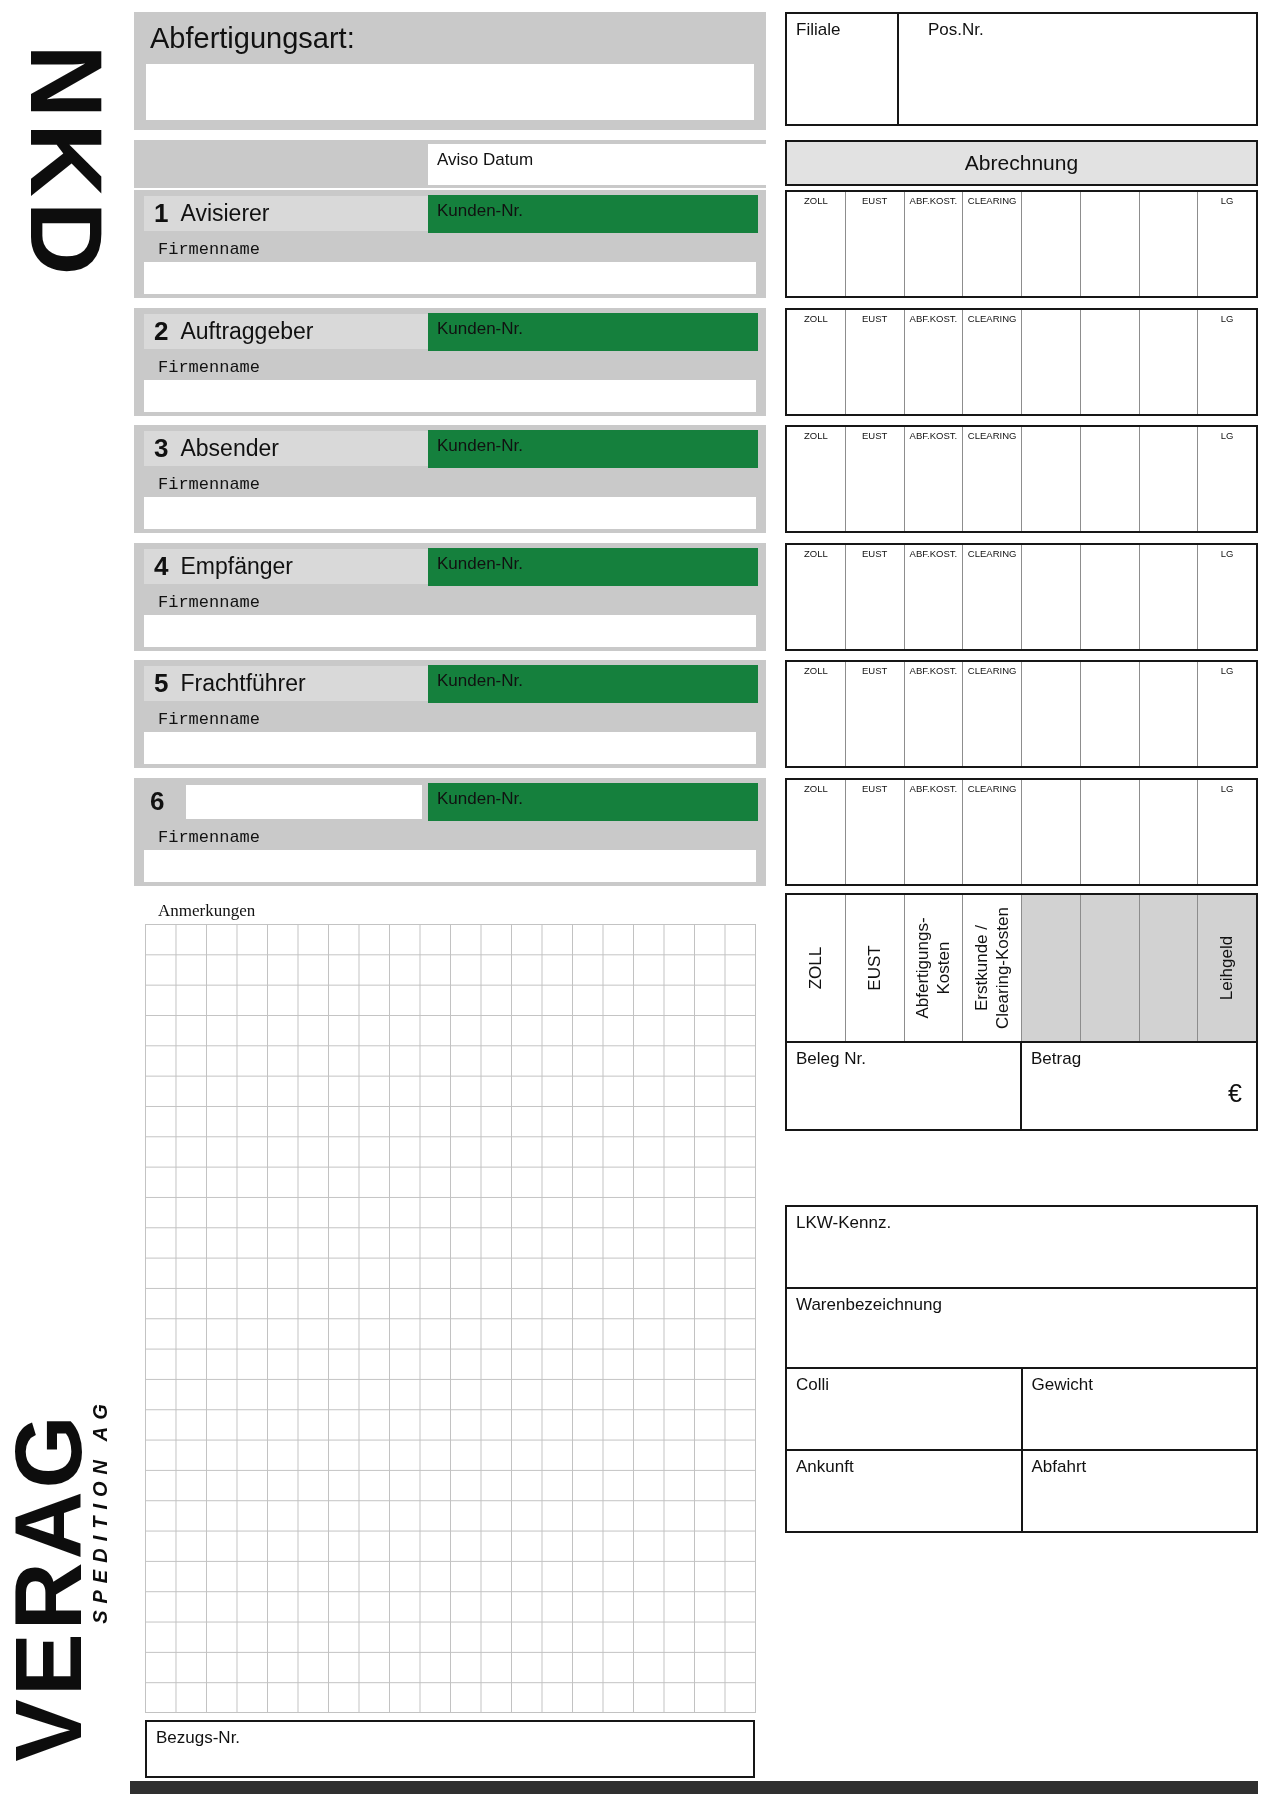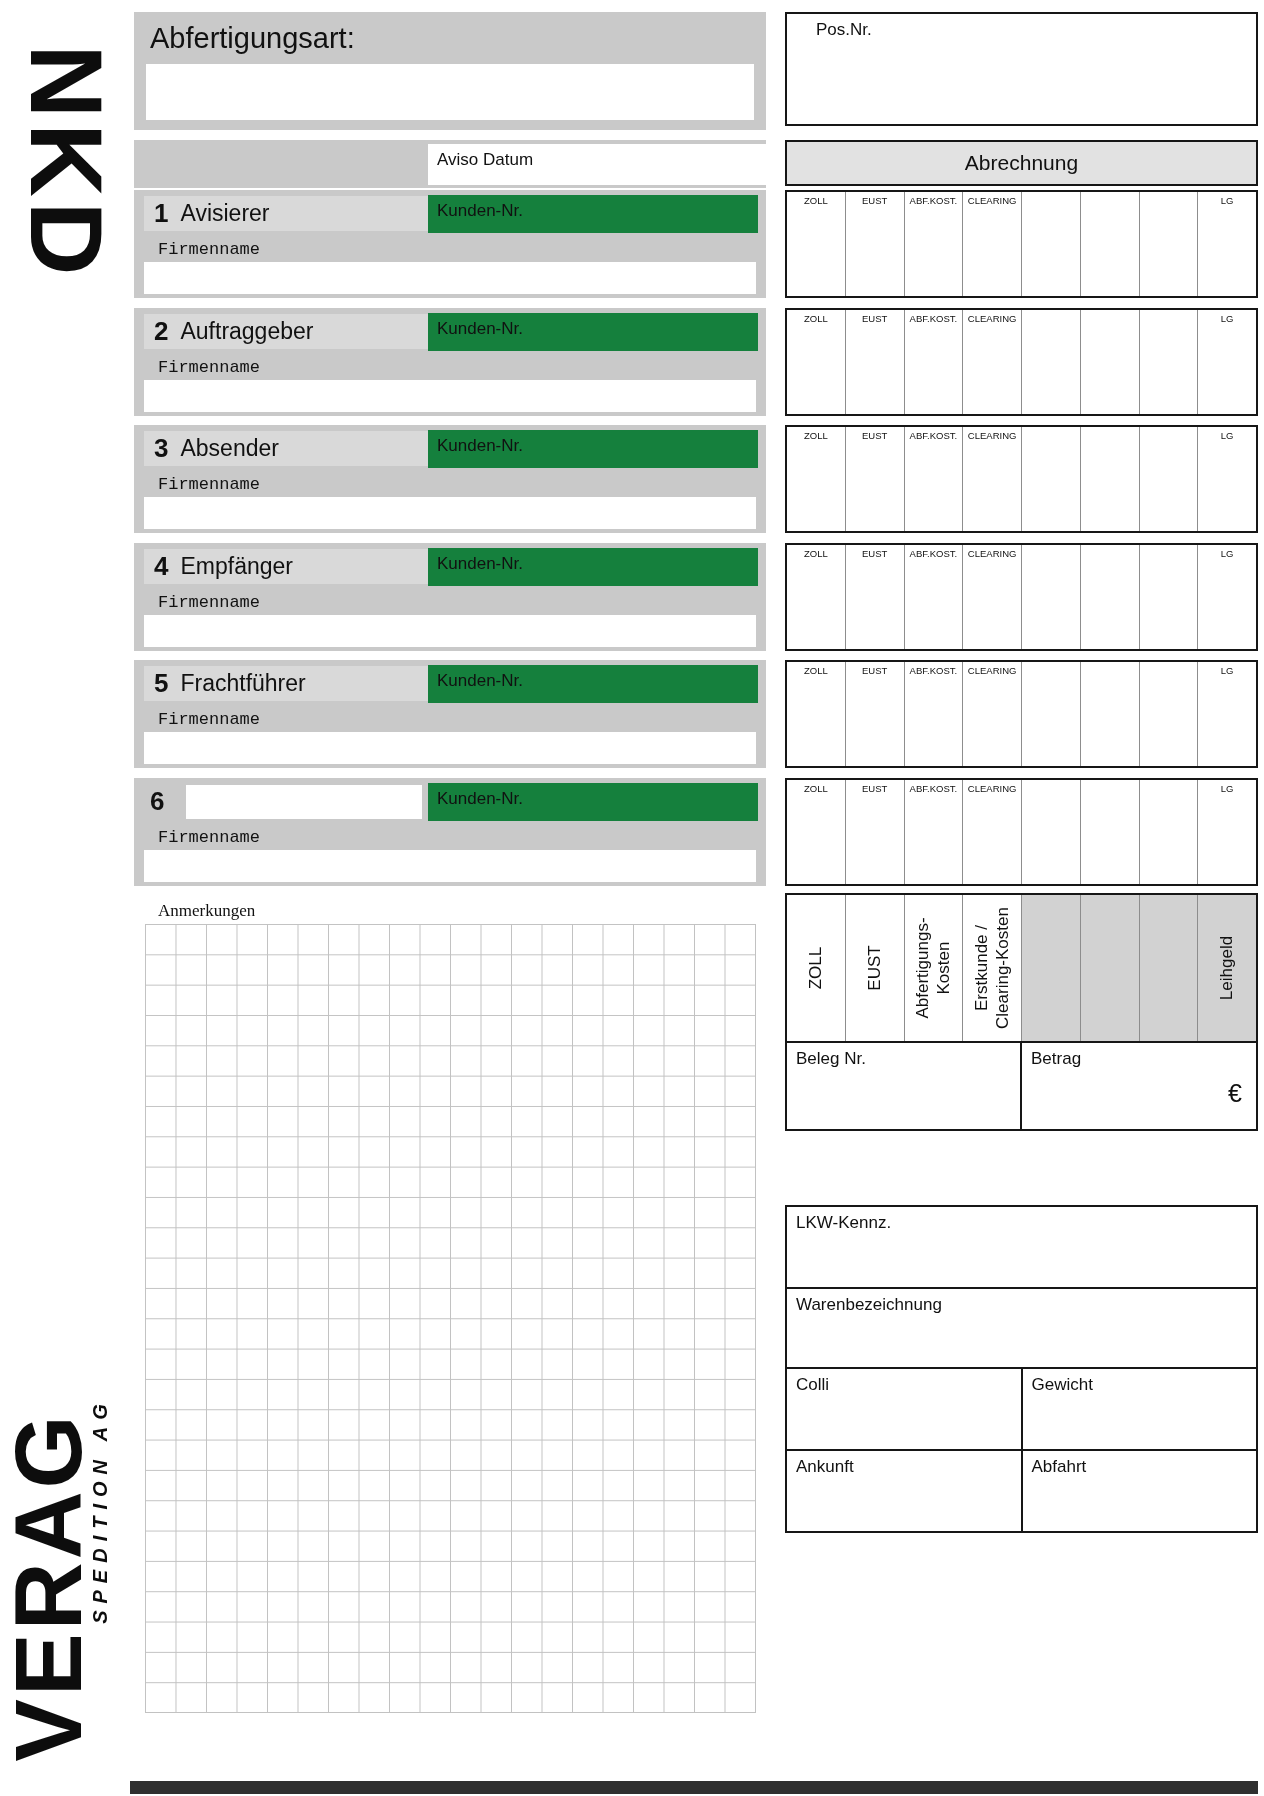--- a/index.html
+++ b/index.html
@@ -101,20 +101,23 @@
   <div class="abs" id="sped-wrap">
     <div id="sped-text">SPEDITION AG</div>
   </div>
 
   <div class="abs" id="abf-block">
     <div id="abf-label">Abfertigungsart:</div>
     <div id="abf-input"></div>
   </div>
 
   <div class="abs" id="filiale-box">
+    <div class="fil-cell">
+      <span class="cell-label">Filiale</span>
+    </div>
     <div class="pos-cell">
       <span class="cell-label">Pos.Nr.</span>
     </div>
   </div>
 
   <div class="abs" id="aviso-strip">
     <div id="aviso-box">
       <span class="cell-label">Aviso Datum</span>
     </div>
   </div>
@@ -382,16 +385,19 @@
       <div class="half">
         <span class="cell-label">Ankunft</span>
       </div>
       <div class="half">
         <span class="cell-label">Abfahrt</span>
       </div>
     </div>
   </div>
 
 
+  <div class="abs" id="bezug-box">
+    <span class="cell-label">Bezugs-Nr.</span>
+  </div>
 
   <div class="abs" id="footer-bar"></div>
 
 </div>
 
 </body></html>

